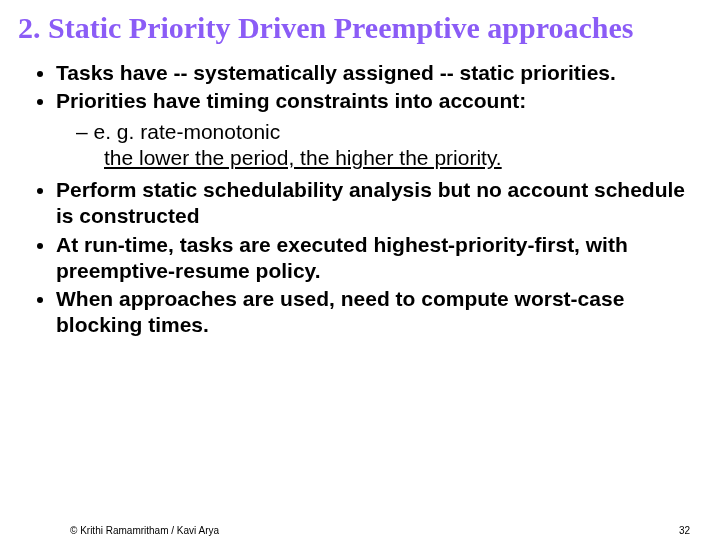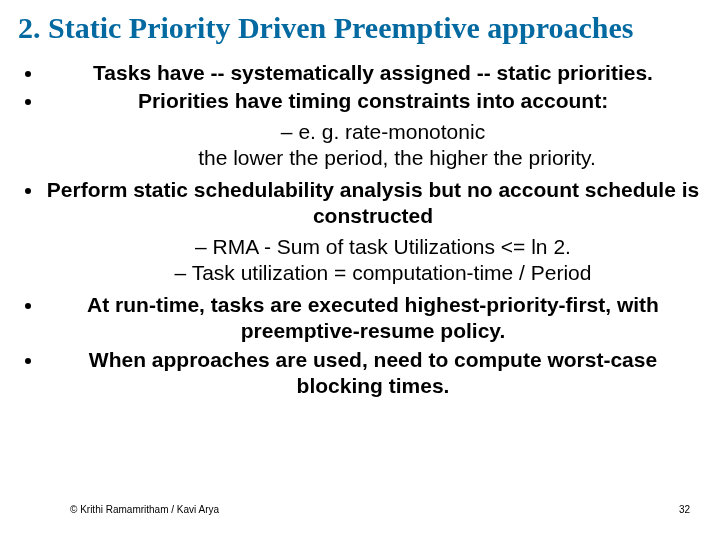--- a/index.html
+++ b/index.html
@@ -7,30 +7,29 @@
     padding: 10px 18px 8px 18px;
     width: 720px;
     height: 540px;
     box-sizing: border-box;
     font-family: Arial, Helvetica, sans-serif;
     color: #000;
     position: relative;
   }
   .title {
     font-family: "Comic Sans MS", "Comic Sans", cursive;
-    color: #0369a1;
+    color: #8b5cf6;
     font-size: 30px;
     margin: 0 0 14px 0;
     line-height: 1.2;
   }
   ul.top {
     list-style: disc;
-    margin: 0;
+    margin: 12px;
     padding-left: 26px;
-    text-align: center;
   }
   ul.top > li {
     font-weight: bold;
     font-size: 21px;
     line-height: 1.25;
     margin-bottom: 2px;
   }
   ul.sub {
     list-style: none;
     margin: 4px 0 6px 0;
@@ -38,24 +37,25 @@
     font-weight: normal;
     font-size: 21px;
     line-height: 1.25;
   }
   ul.sub > li::before {
     content: "– ";
   }
   .indent {
     display: block;
     padding-left: 28px;
+    text-decoration: underline;
   }
   .footer {
     position: absolute;
-    bottom: 25px;
+    bottom: 4px;
     left: 70px;
     right: 30px;
     font-size: 10px;
     display: flex;
     justify-content: space-between;
   }
 </style>
 </head>
 <body>
 
@@ -64,24 +64,20 @@
 <ul class="top">
   <li>Tasks have -- systematically assigned -- static priorities.</li>
   <li>Priorities  have timing constraints  into account:</li>
   <ul class="sub">
     <li>
       <span>e. g.  rate-monotonic</span>
       <span class="indent">the lower the period, the higher the priority.</span>
     </li>
   </ul>
   <li>Perform static schedulability analysis but no account schedule is constructed</li>
-  <ul class="sub">
-    <li>RMA  - Sum of task Utilizations &lt;= ln 2.</li>
-    <li>Task utilization = computation-time  / Period</li>
-  </ul>
   <li>At run-time, tasks are executed highest-priority-first, with preemptive-resume policy.</li>
   <li>When approaches are used, need to compute worst-case blocking times.</li>
 </ul>
 
 <div class="footer">
   <span>© Krithi Ramamritham / Kavi Arya</span>
   <span>32</span>
 </div>
 
 </body></html>

